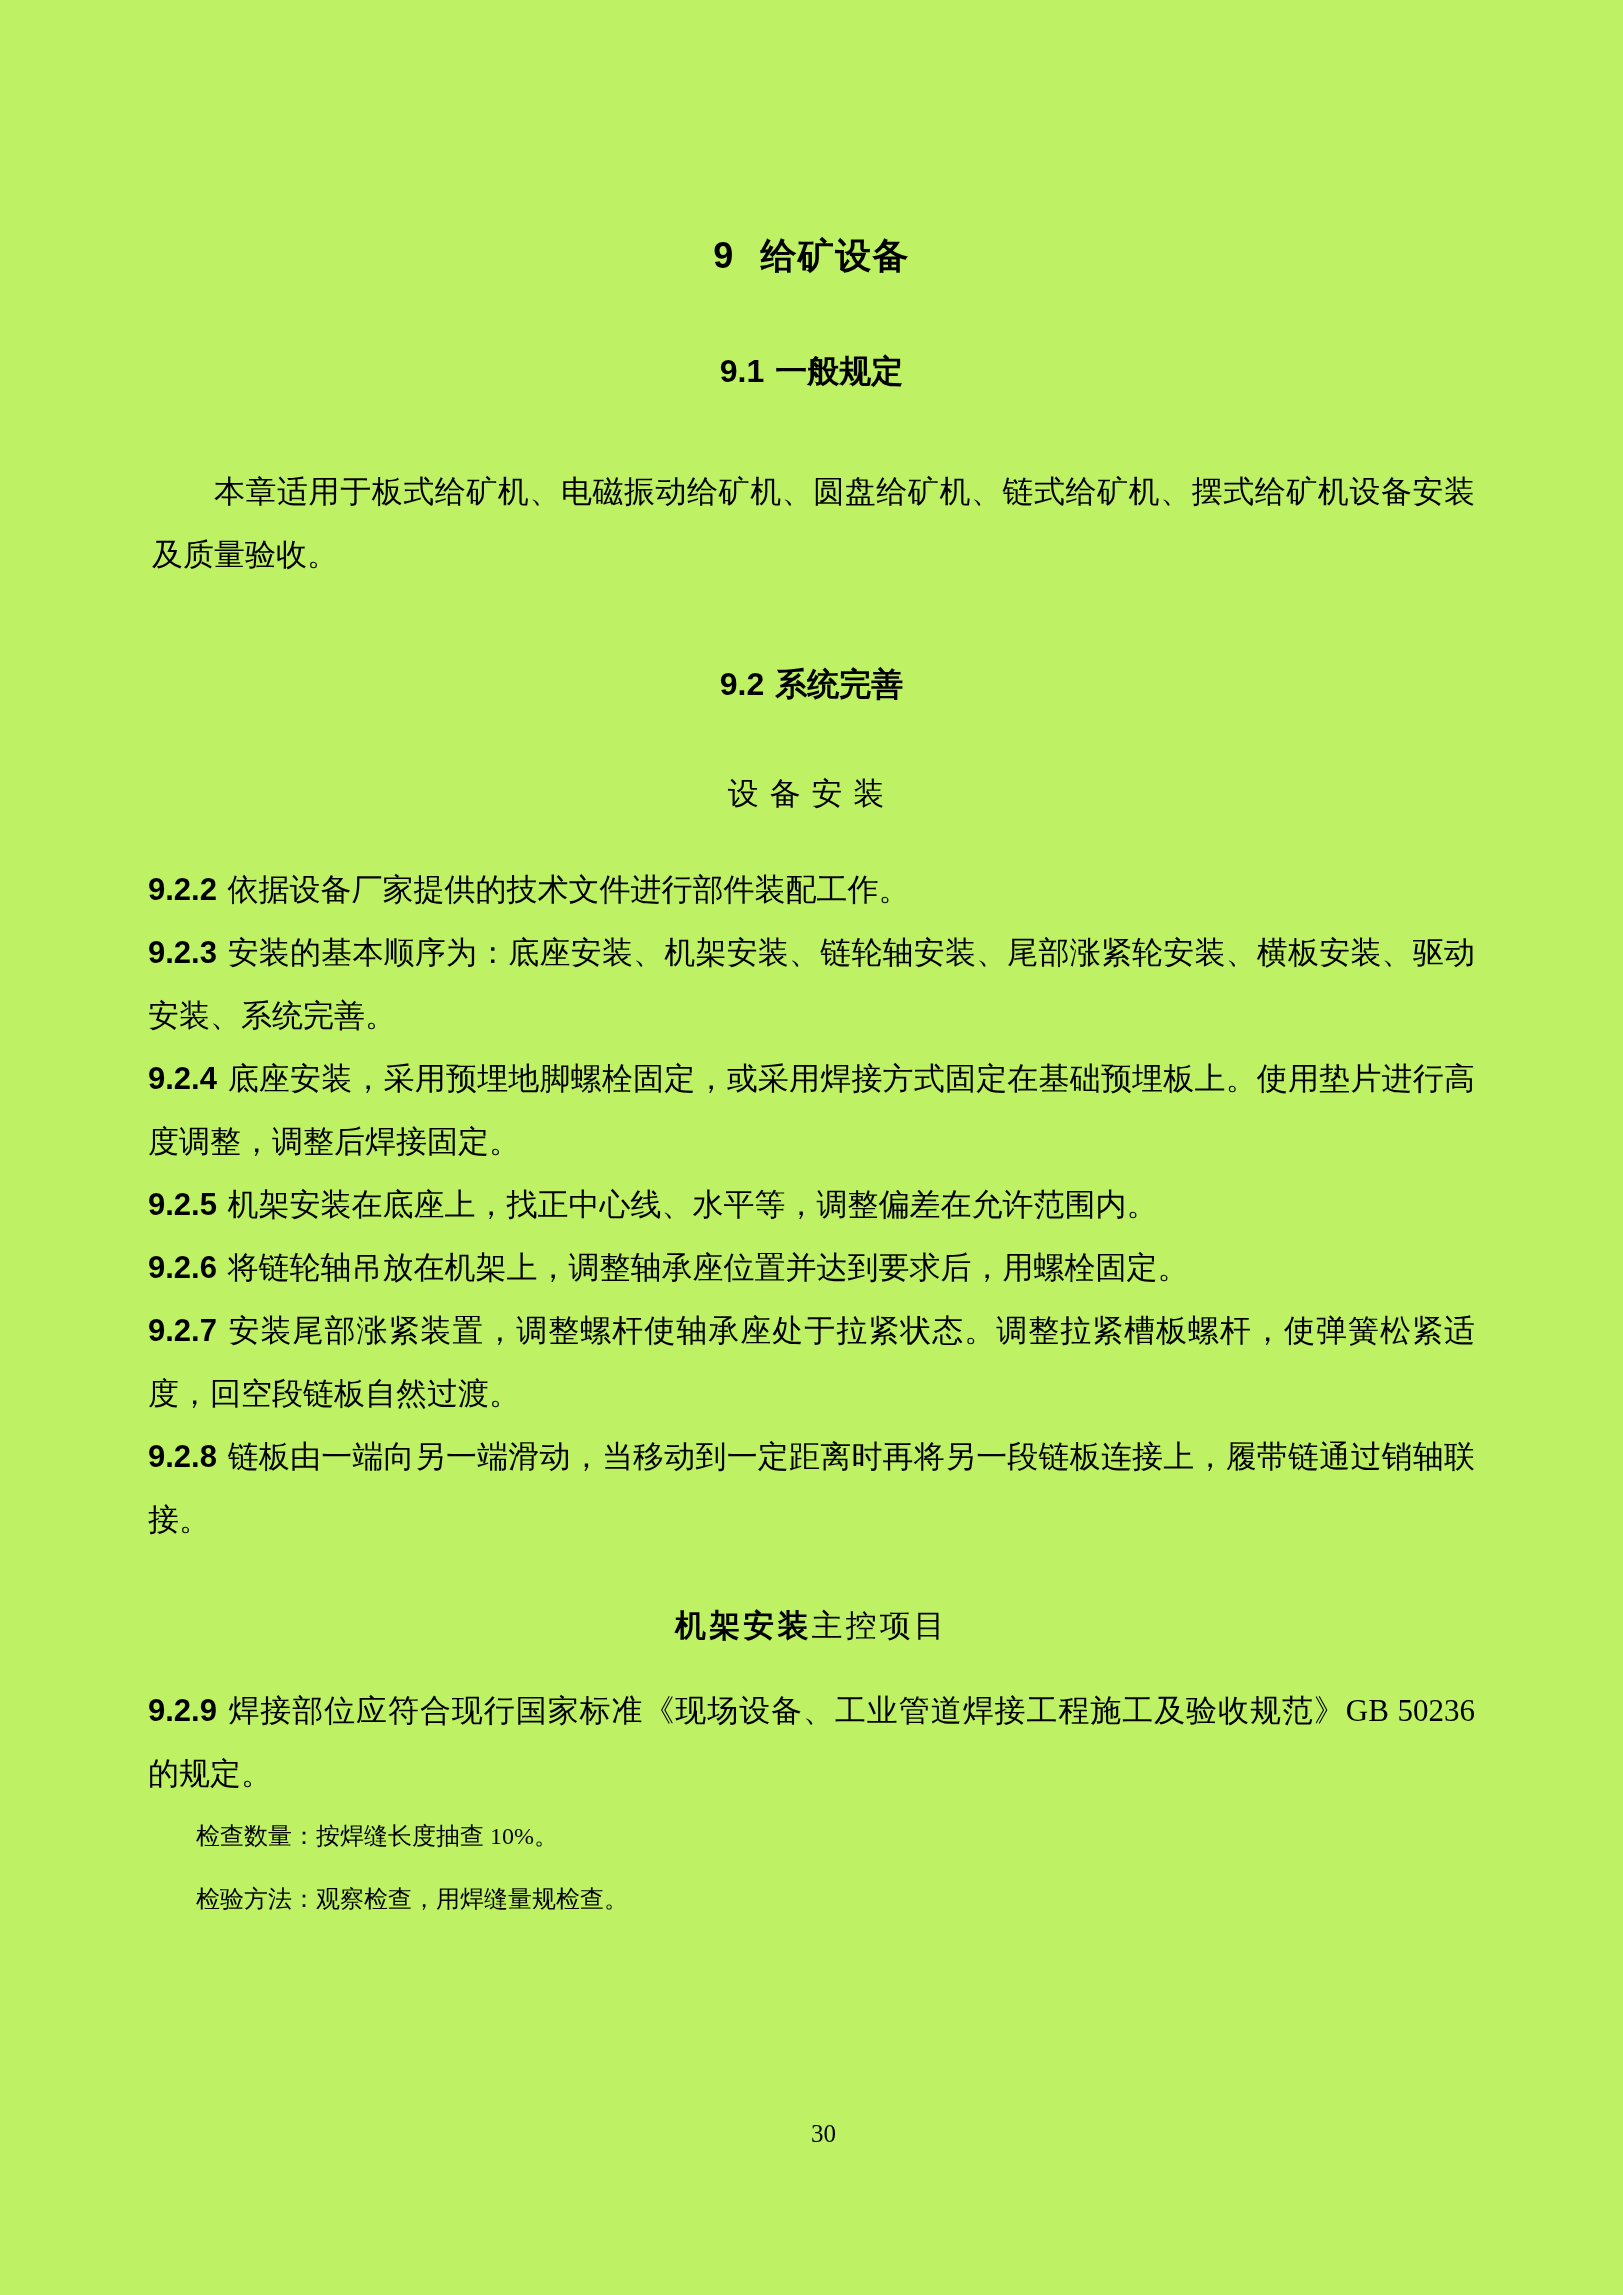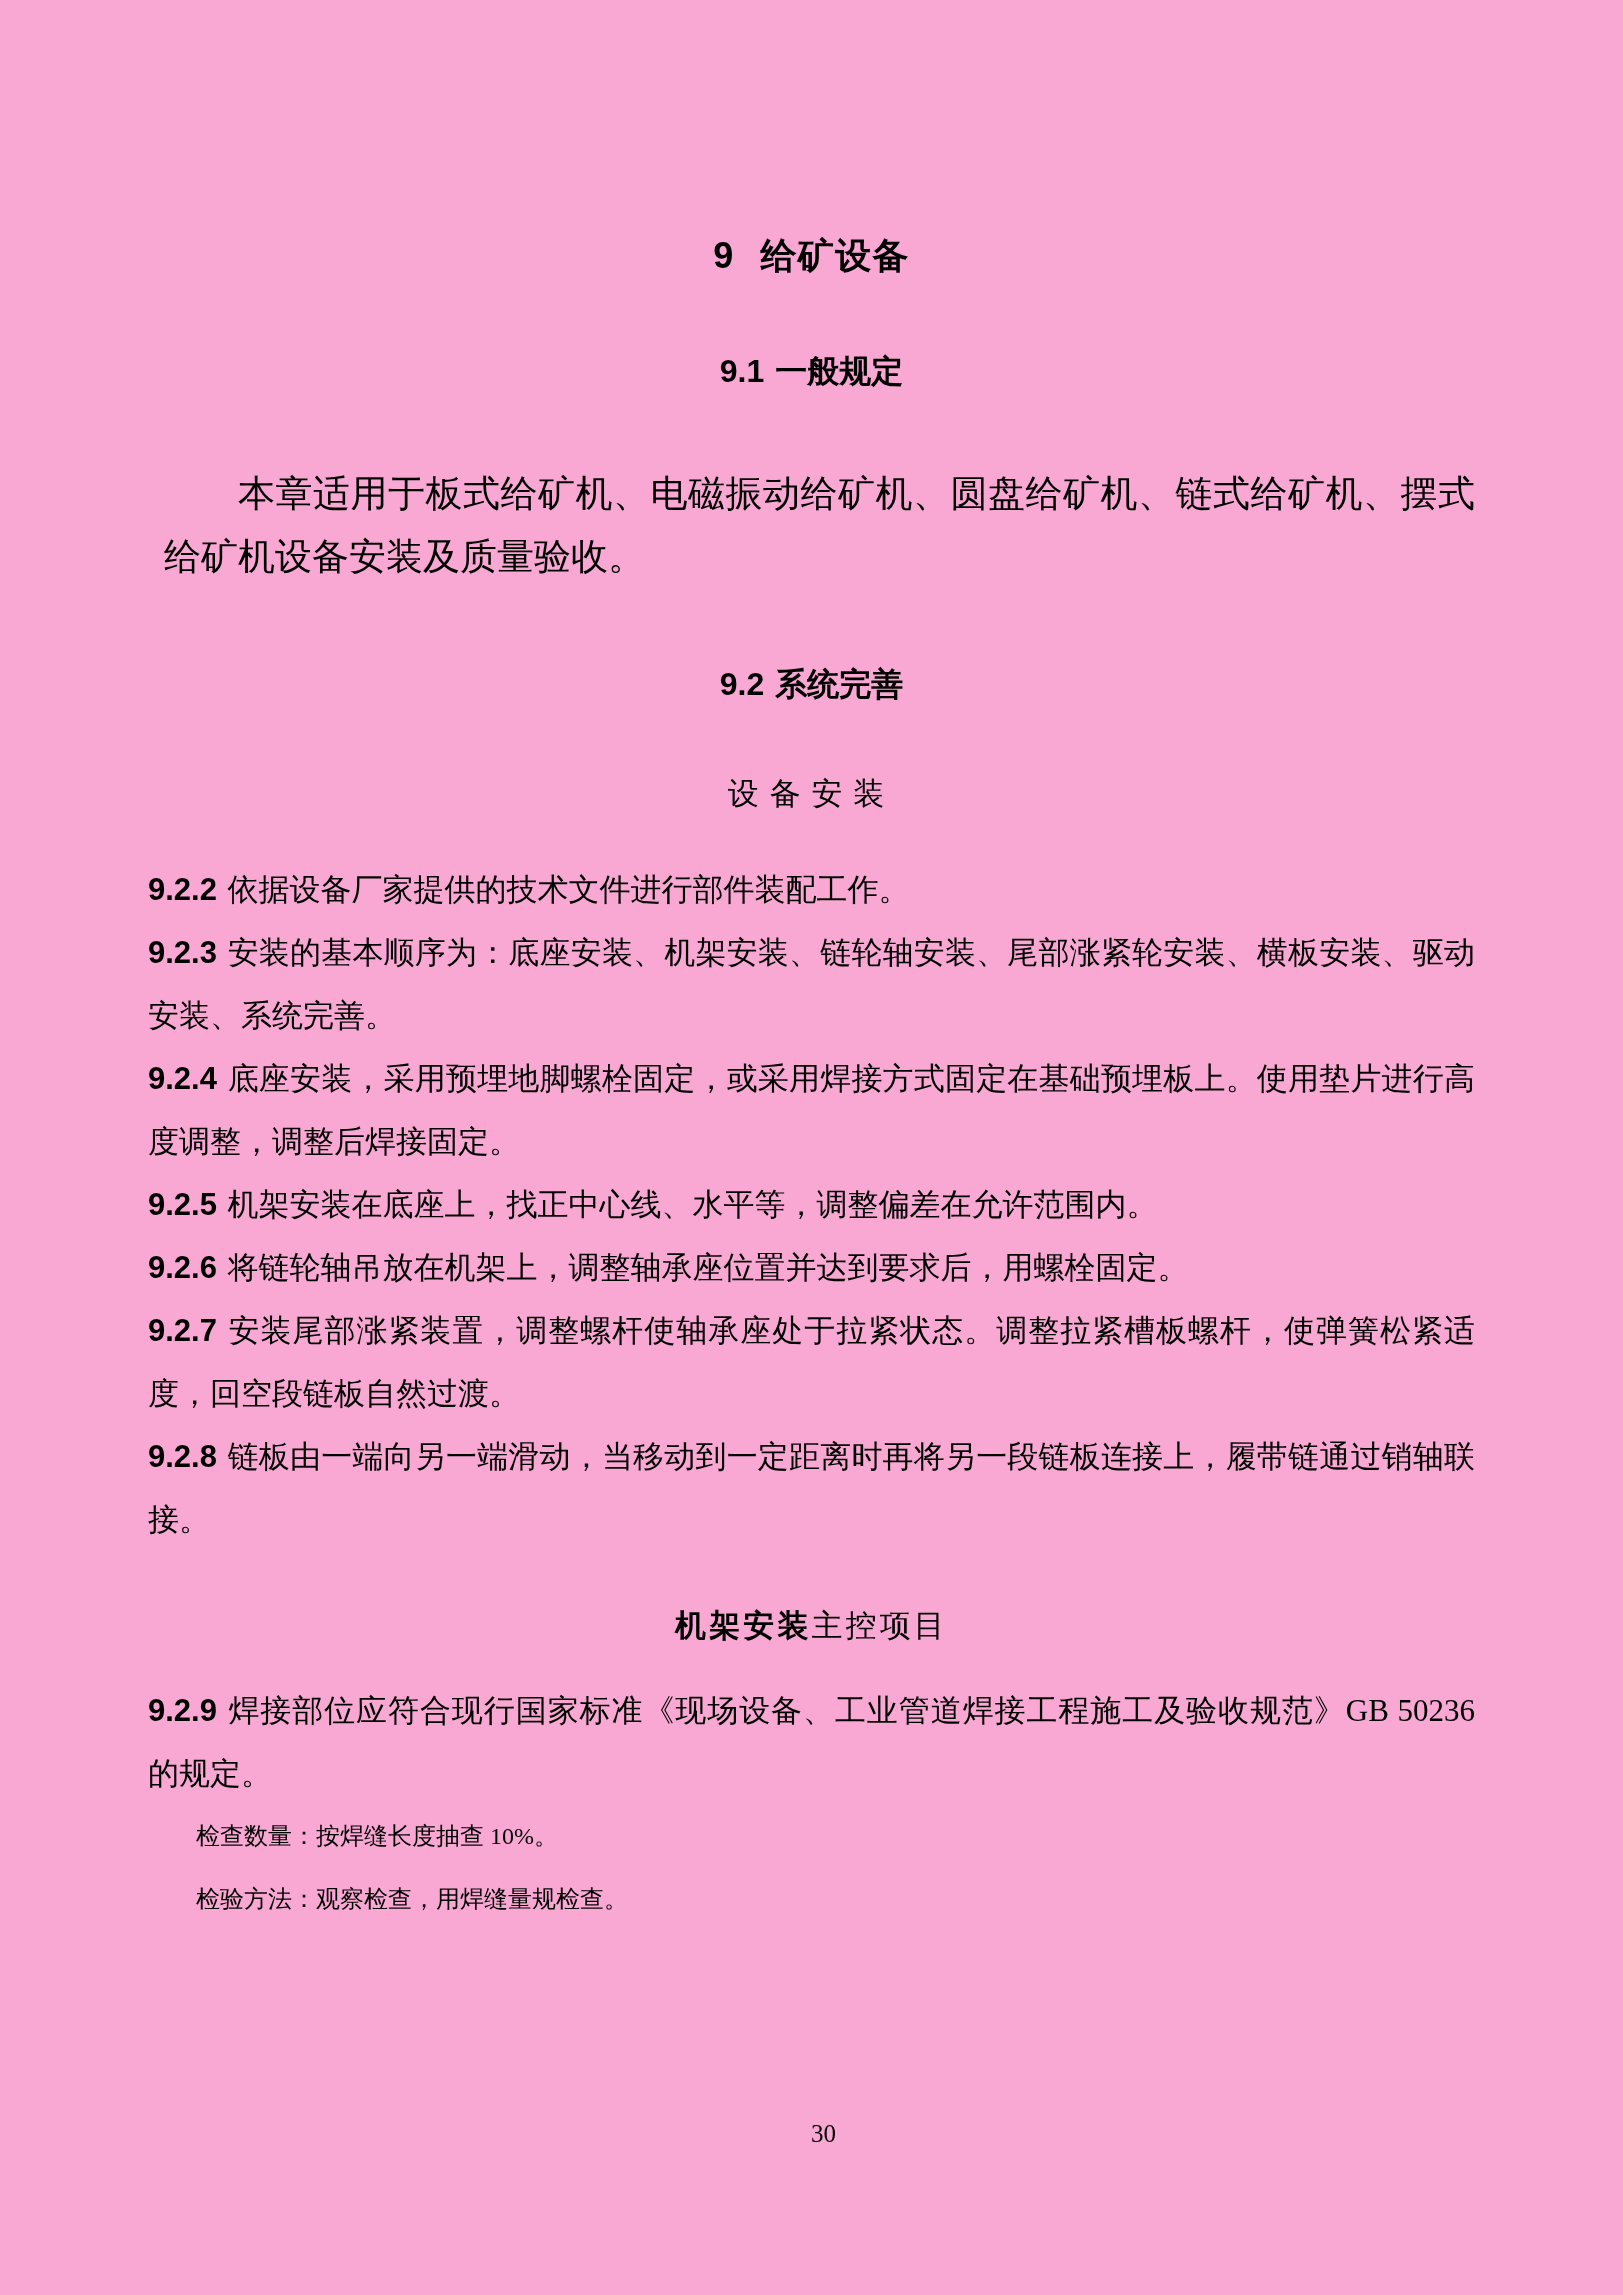--- a/index.html
+++ b/index.html
@@ -4,21 +4,21 @@
 <style>
   html, body {
     margin: 0;
     padding: 0;
     background: #ffffff;
   }
   .page {
     position: relative;
     width: 1623px;
     height: 2295px;
-    background: #f9a8d4;
+    background: #bef264;
     color: #000000;
     font-family: "Liberation Serif", "DejaVu Serif", serif;
     overflow: hidden;
     box-sizing: border-box;
     padding: 236px 148px 0 148px;
   }
   .doc-title {
     margin: 0;
     text-align: center;
     font-family: "Liberation Sans", "DejaVu Sans", sans-serif;
@@ -31,26 +31,27 @@
   .section-heading {
     margin: 79px 0 0 0;
     text-align: center;
     font-family: "Liberation Sans", "DejaVu Sans", sans-serif;
     font-weight: bold;
     font-size: 32px;
     line-height: 35px;
   }
   .section-heading .num-part { margin-right: 11px; }
   .intro-para {
-    margin: 73px 0 0 16px;
-    font-size: 37px;
+    margin: 73px 0 0 4px;
+    font-size: 31px;
     line-height: 63px;
     text-align: justify;
     text-justify: inter-ideograph;
     text-indent: 2em;
+    font-family: Liberation Mono, monospace;
   }
   .sub-heading {
     margin: 60px 0 0 0;
     text-align: center;
     font-size: 31px;
     line-height: 63px;
     font-weight: normal;
     letter-spacing: 0.35em;
   }
   .sub-heading-mixed {

